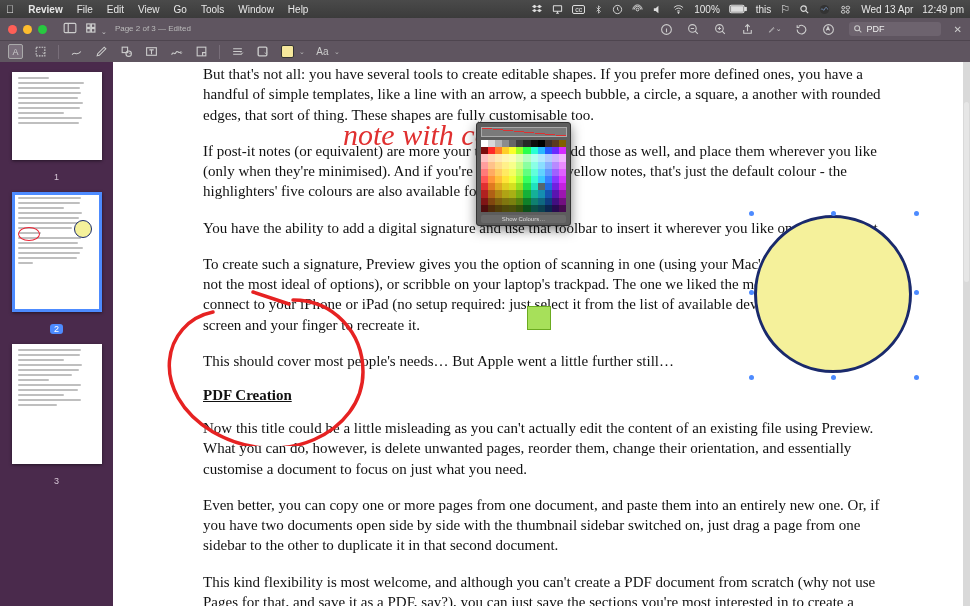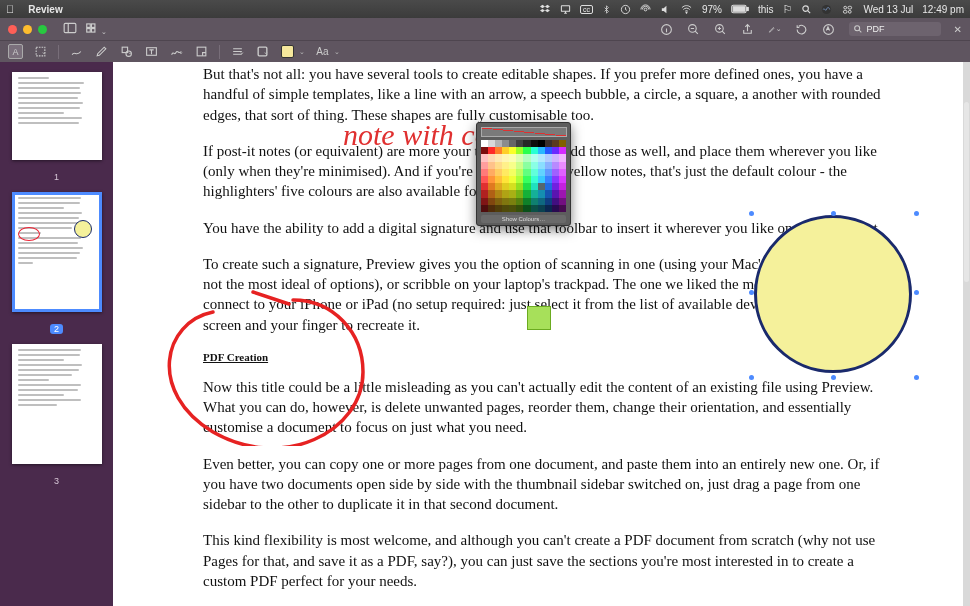--- a/index.html
+++ b/index.html
@@ -105,21 +105,21 @@
   .page {
     position:absolute;
     left:0; top:-4px;
     width:857px;
     min-height:620px;
     background:#fff;
     padding: 6px 80px 40px 90px;
     color:#111;
   }
   .page p { font-size:15px; line-height:1.35; font-family: Georgia, "Times New Roman", serif; margin-bottom:16px;}
-  .page h3 { font-size:11px; font-family: Georgia, serif; font-weight:700; margin-bottom:14px; text-decoration:underline;}
+  .page h3 { font-size:15px; font-family: Georgia, serif; font-weight:700; margin-bottom:14px; text-decoration:underline;}
   .colour-note { position:absolute; left:230px; top:60px; font-family:"Brush Script MT","Segoe Script",cursive; color:#e03030; font-size:30px; font-style:italic;}
 
   
   .yellow-circle {
     position:absolute;
     left:641px; top:157px;
     width:158px; height:158px;
     background:#f5f19b;
     border:3px solid #1a2a6c;
     border-radius:50%;
@@ -171,20 +171,29 @@
 
   .scroll-track { position:absolute; right:0; top:0; width:7px; height:100%; background:rgba(0,0,0,.15);}
   .scroll-thumb { position:absolute; right:1px; width:5px; background:rgba(255,255,255,.35); border-radius:3px;}
 </style>
 </head>
 <body>
 
 <div class="menubar">
   <span class="apple"></span>
   <span class="app-name">Review</span>
+  <div class="menu-items">
+    <span>File</span>
+    <span>Edit</span>
+    <span>View</span>
+    <span>Go</span>
+    <span>Tools</span>
+    <span>Window</span>
+    <span>Help</span>
+  </div>
   <div class="spacer"></div>
   <div class="status">
     <span>
         <svg width="11" height="11" viewBox="0 0 24 24" fill="#ddd">
           <path d="M6 2l6 4-6 4-6-4zM18 2l6 4-6 4-6-4zM6 12l6 4-6 4-6-4zM18 12l6 4-6 4-6-4z" transform="scale(.9)"></path>
         </svg>
       </span>
     <span>
         <svg width="11" height="11" viewBox="0 0 24 24" fill="none" stroke="#ddd" stroke-width="2.2">
           <rect x="3" y="4" width="18" height="12" rx="1"></rect>
@@ -213,21 +222,21 @@
         <svg width="11" height="11" viewBox="0 0 24 24" fill="#ddd">
           <path d="M4 9v6h4l6 5V4l-6 5z"></path>
         </svg>
       </span>
     <span>
         <svg width="13" height="11" viewBox="0 0 24 24" fill="none" stroke="#ddd" stroke-width="2">
           <path d="M2 8c6-6 14-6 20 0M5 12c4-4 10-4 14 0M9 16c2-2 4-2 6 0"></path>
           <circle cx="12" cy="19" r="1.4" fill="#ddd"></circle>
         </svg>
       </span>
-    <span>97%</span>
+    <span>100%</span>
     <span>
         <svg width="18" height="10" viewBox="0 0 24 12" fill="none" stroke="#ddd" stroke-width="1.5">
           <rect x="1" y="1" width="19" height="10" rx="2"></rect>
           <rect x="3" y="3" width="15" height="6" fill="#ddd"></rect>
           <rect x="21" y="4" width="2" height="4" fill="#ddd"></rect>
         </svg>
       </span>
     <span>this</span>
     <span style="font-size:11px;">⚐</span>
     <span>
@@ -243,21 +252,21 @@
         </svg>
       </span>
     <span>
         <svg width="13" height="11" viewBox="0 0 24 24" fill="none" stroke="#ddd" stroke-width="2">
           <circle cx="7" cy="8" r="3"></circle>
           <rect x="13" y="5" width="8" height="6" rx="3"></rect>
           <rect x="3" y="14" width="8" height="6" rx="3"></rect>
           <circle cx="17" cy="17" r="3"></circle>
         </svg>
       </span>
-    <span>Wed 13 Jul</span>
+    <span>Wed 13 Apr</span>
     <span>12:49 pm</span>
   </div>
 </div>
 
 <div class="window">
 
   <div class="titlebar">
     <div class="traffic">
       <div class="dot close"></div>
       <div class="dot min"></div>
@@ -267,20 +276,21 @@
           <rect x="2" y="2" width="20" height="16" rx="2"></rect>
           <path d="M9 2v16"></path>
         </svg></span>
     <span class="ico"><svg width="14" height="12" viewBox="0 0 24 20" fill="none" stroke="#ccc" stroke-width="2">
           <rect x="3" y="3" width="6" height="6"></rect>
           <rect x="3" y="11" width="6" height="6"></rect>
           <rect x="11" y="3" width="6" height="6"></rect>
           <rect x="11" y="11" width="6" height="6"></rect>
         </svg><span style="font-size:7px;color:#ccc;margin-left:2px;">⌄</span></span>
     <div class="title-block">
+      <div class="sub">Page 2 of 3 — Edited</div>
     </div>
     <div class="right-tools">
       <span class="ico">
           <svg width="13" height="13" viewBox="0 0 24 24" fill="none" stroke="#ccc" stroke-width="2">
             <circle cx="12" cy="12" r="9"></circle>
             <path d="M12 8h.01M11 11h1v5h1"></path>
           </svg>
         </span>
       <span class="ico">
           <svg width="13" height="13" viewBox="0 0 24 24" fill="none" stroke="#ccc" stroke-width="2">
@@ -457,20 +467,21 @@
       </div>
       <div class="thumb-num">3</div>
     </div>
 
     <div class="doc-viewport">
       <div class="page">
         <p>But that's not all: you have several tools to create editable shapes. If you prefer more defined ones, you have a handful of simple templates, like a line with an arrow, a speech bubble, a circle, a square, a another with rounded edges, that sort of thing. These shapes are fully customisable too.</p>
         <p>If post-it notes (or equivalent) are more your thing, you can add those as well, and place them wherever you like (only when they're minimised). And if you're bored of those yellow notes, that's just the default colour - the highlighters' five colours are also available for your notes.</p>
         <p>You have the ability to add a digital signature and use that toolbar to insert it wherever you like on the document.</p>
         <p>To create such a signature, Preview gives you the option of scanning in one (using your Mac's built-in camera - not the most ideal of options), or scribble on your laptop's trackpad. The one we liked the most is the ability to connect to your iPhone or iPad (no setup required: just select it from the list of available devices), and use that screen and your finger to recreate it.</p>
+        <p>This should cover most people's needs… But Apple went a little further still…</p>
         <h3>PDF Creation</h3>
         <p>Now this title could be a little misleading as you can't actually edit the content of an existing file using Preview. What you can do, however, is delete unwanted pages, reorder them, change their orientation, and essentially customise a document to focus on just what you need.</p>
         <p>Even better, you can copy one or more pages from one document, and paste them into an entirely new one. Or, if you have two documents open side by side with the thumbnail sidebar switched on, just drag a page from one sidebar to the other to duplicate it in that second document.</p>
         <p>This kind flexibility is most welcome, and although you can't create a PDF document from scratch (why not use Pages for that, and save it as a PDF, say?), you can just save the sections you're most interested in to create a custom PDF perfect for your needs.</p>
 
         <div class="colour-note">note with colour</div>
 
         <div class="yellow-circle"></div>
         <div class="sel-handle" style="left:718px; top:153px;"></div>
         <div class="sel-handle" style="left:801px; top:232px;"></div>

